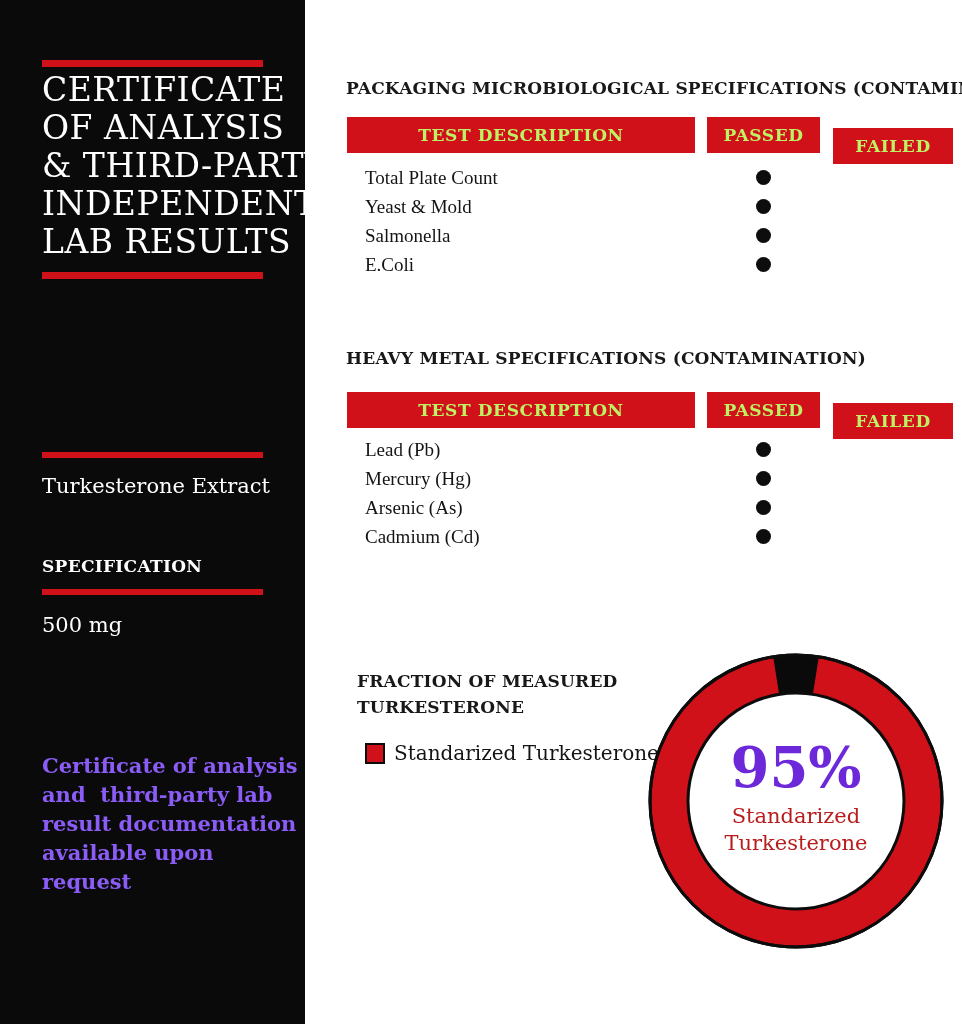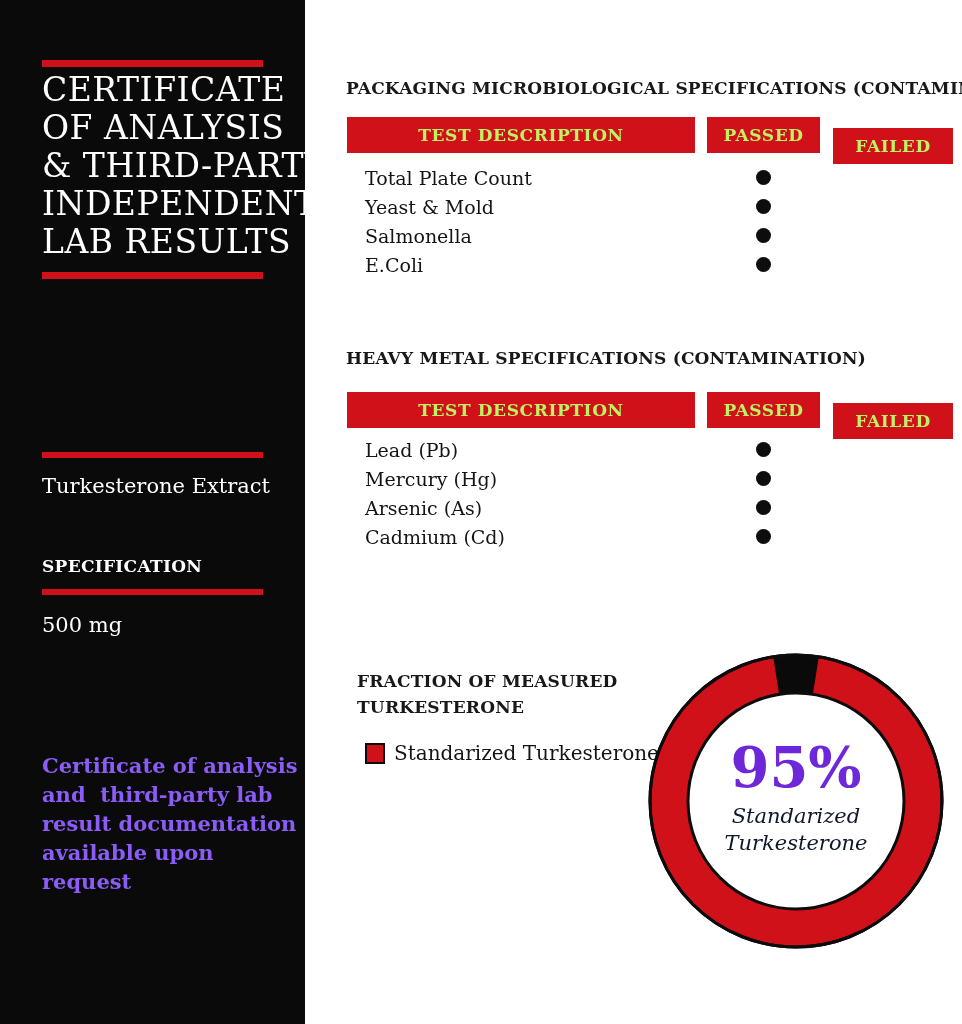--- a/index.html
+++ b/index.html
@@ -43,39 +43,39 @@
     display:flex;align-items:center;justify-content:center;
     font-size:17px;font-weight:bold;letter-spacing:.6px;white-space:nowrap;}
   .col-desc{left:347px;width:348px;}
   .col-pass{left:707px;width:113px;}
   .col-fail{left:833px;width:120px;margin-top:11px;}
   .row-top-micro{top:117px;}
   .row-top-heavy{top:392px;}
   .trows{position:absolute;left:347px;width:606px;}
   .rows-micro{top:163px;}
   .rows-heavy{top:435px;}
-  .trow{position:relative;height:29px;display:flex;align-items:center;}
+  .trow{position:relative;height:29px;display:flex;align-items:center;font-family:Liberation Serif, serif;}
   .cell-desc{padding-left:18px;font-size:19px;color:#141414;white-space:nowrap;}
   .cell-mark{position:absolute;top:0;height:29px;display:flex;align-items:center;justify-content:center;}
   .mark-pass{left:360px;width:113px;}
   .mark-fail{left:486px;width:120px;}
   .dot{width:15px;height:15px;border-radius:50%;background:var(--dot);}
   
   .chart-heading{position:absolute;left:357px;top:668px;margin:0;
     font-size:17px;line-height:26px;font-weight:bold;color:#181818;white-space:nowrap;letter-spacing:.2px;}
   .legend{position:absolute;left:365px;top:741px;display:flex;align-items:center;}
   .legend-swatch{width:20px;height:21px;background:var(--accent);
     border:2px solid #0c0c0c;margin-right:9px;}
   .legend-label{font-size:20px;color:#141414;white-space:nowrap;}
   .donut{position:absolute;left:646px;top:651px;width:300px;height:300px;}
   .donut svg{display:block;width:100%;height:100%;}
   .donut-center{position:absolute;inset:0;display:flex;flex-direction:column;
     align-items:center;justify-content:center;text-align:center;transform:translateY(-3px);}
   .donut-pct{font-size:56px;line-height:1;font-weight:bold;color:#6d28d9;}
-  .donut-label{font-size:21px;line-height:27px;color:#0f172a;margin-top:8px;font-style:italic;}
+  .donut-label{font-size:21px;line-height:27px;color:#b91c1c;margin-top:8px;}
 </style>
 </head>
 <body>
 
 <aside class="sidebar">
   <div class="redbar bar-title-top"></div>
   <h1 class="side-title">
     <div class="line">CERTIFICATE</div>
     <div class="line">OF ANALYSIS</div>
     <div class="line">&amp; THIRD-PARTY</div>

